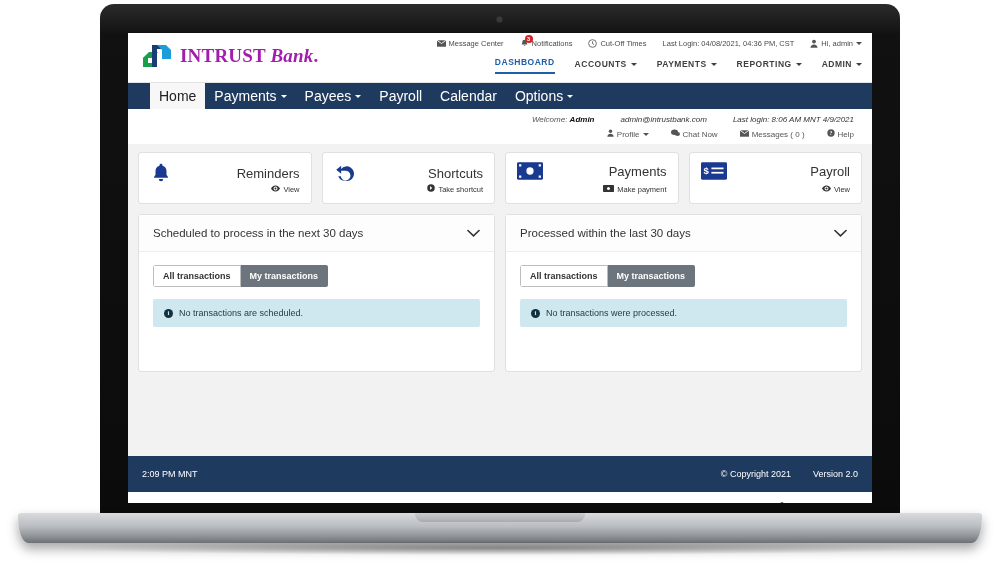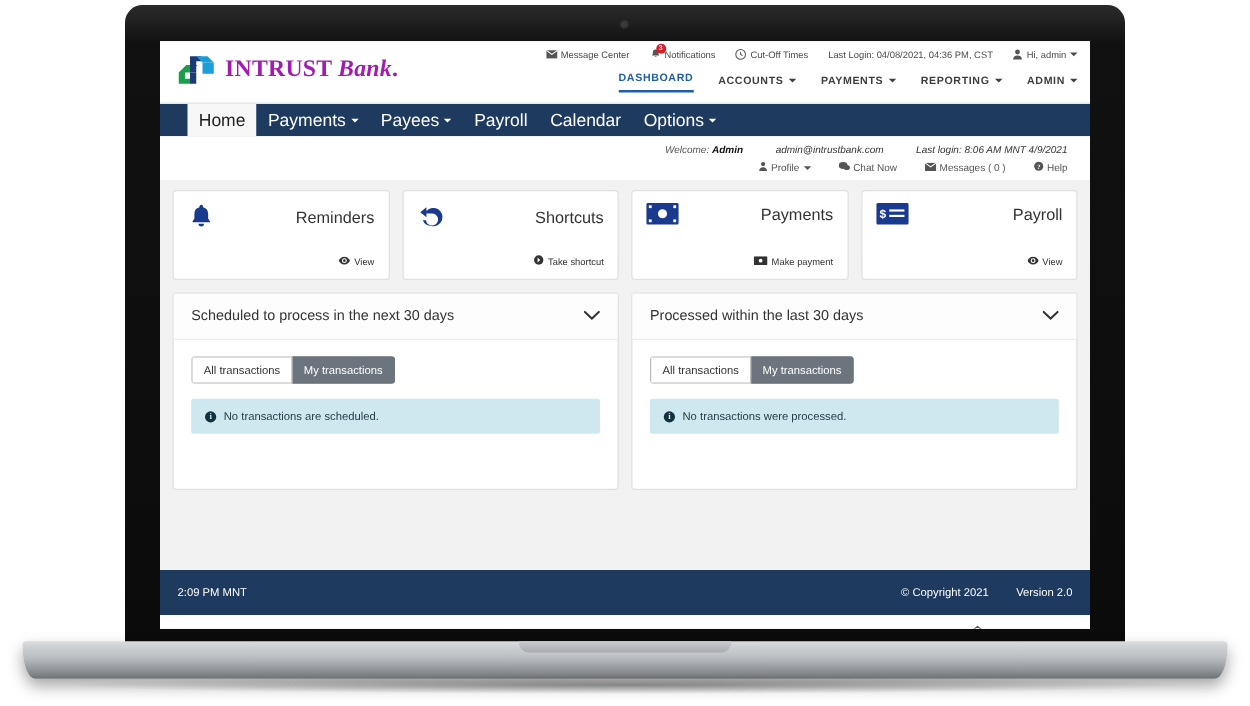--- a/index.html
+++ b/index.html
@@ -121,21 +121,21 @@
   .welcome-row1 .adm { font-weight:bold; color:#111; }
   .welcome-row2 { display:flex; justify-content:flex-end; gap:22px; align-items:center; margin-top:5px; color:#555;}
   .welcome-row2 .wi { display:flex; align-items:center; gap:3px; cursor:pointer; }
 
   
   .body-area { background:#f2f2f2; padding: 8px 10px 0 10px; height: 312px; }
 
   .cards { display:flex; gap: 10px; }
   .card {
     flex:1; background:#fff; border:1px solid #e0e0e0; border-radius:3px;
-    height: 72px; padding: 9px 11px 9px 11px; position:relative;
+    height: 52px; padding: 9px 11px 9px 11px; position:relative;
     display:flex; flex-direction:column; justify-content:space-between;
   }
   .card-top { display:flex; align-items:center; justify-content:space-between; }
   .card-icon { color:#1a3a8f; display:flex; align-items:center; }
   .card-title { font-size: 13px; color:#333; }
   .card-action {
     align-self:flex-end; font-size: 7.5px; color:#333;
     display:flex; align-items:center; gap:3px; cursor:pointer;
   }
 
@@ -148,21 +148,21 @@
     height: 37px; display:flex; align-items:center; justify-content:space-between;
     padding: 0 14px; border-bottom:1px solid #ededed; background:#fdfdfd;
   }
   .panel-head .pt { font-size: 11.5px; color:#333; }
   .chev { color:#333; }
   .panel-body { padding: 13px 14px; }
 
   .btn-group { display:inline-flex; border-radius:3px; overflow:hidden; }
   .btn-group .bg-btn {
     font-size: 9px; padding: 5px 9px; cursor:pointer;
-    border: 1px solid #bdbdbd; background:#fff; color:#333;
+    border: 1px solid #bdbdbd; background:#fff; color:#333;font-weight:bold;
   }
   .btn-group .bg-btn + .bg-btn { border-left: none; }
   .btn-group .bg-btn.active { background:#6c757d; color:#fff; border-color:#6c757d; }
 
   .alert {
     margin-top: 12px; background:#cfe7ee; color:#23404a;
     font-size: 9px; padding: 9px 11px; border-radius: 2px;
     display:flex; align-items:center; gap:6px;
   }
   .info-dot {

